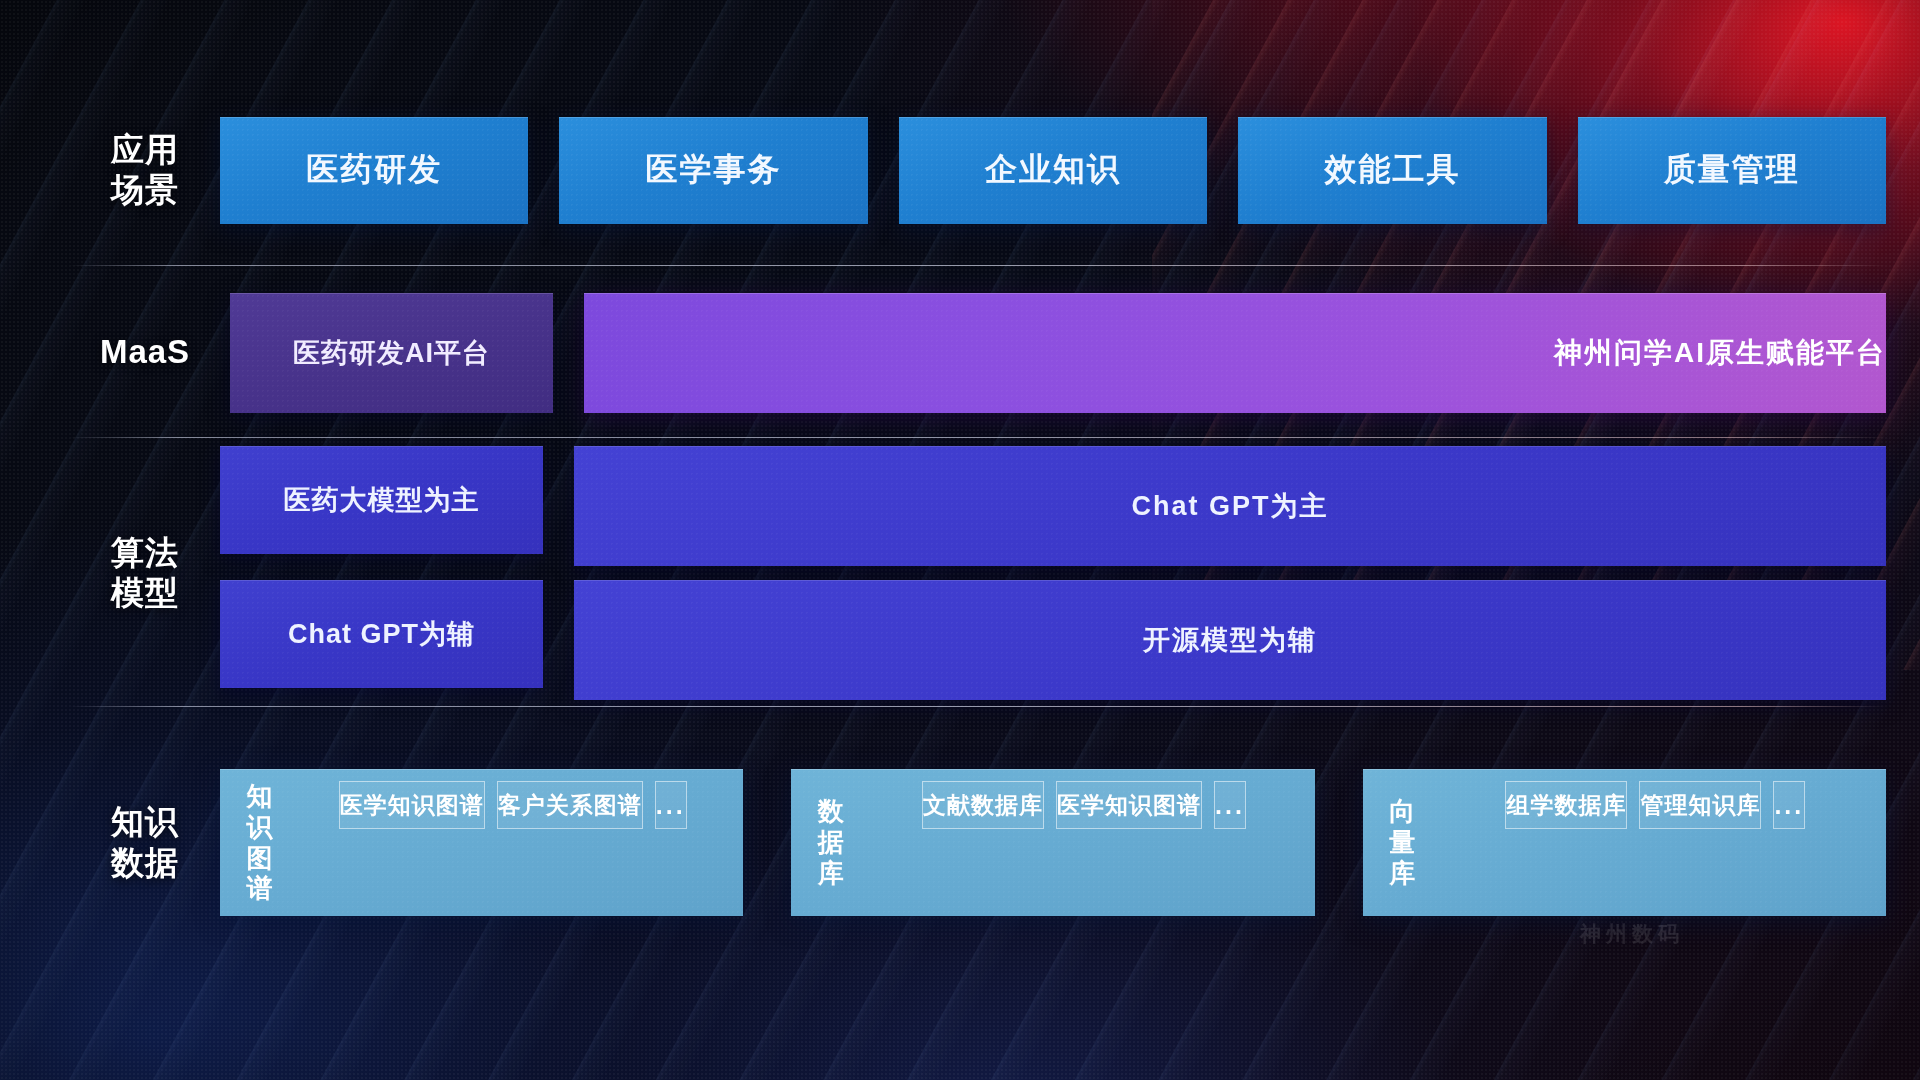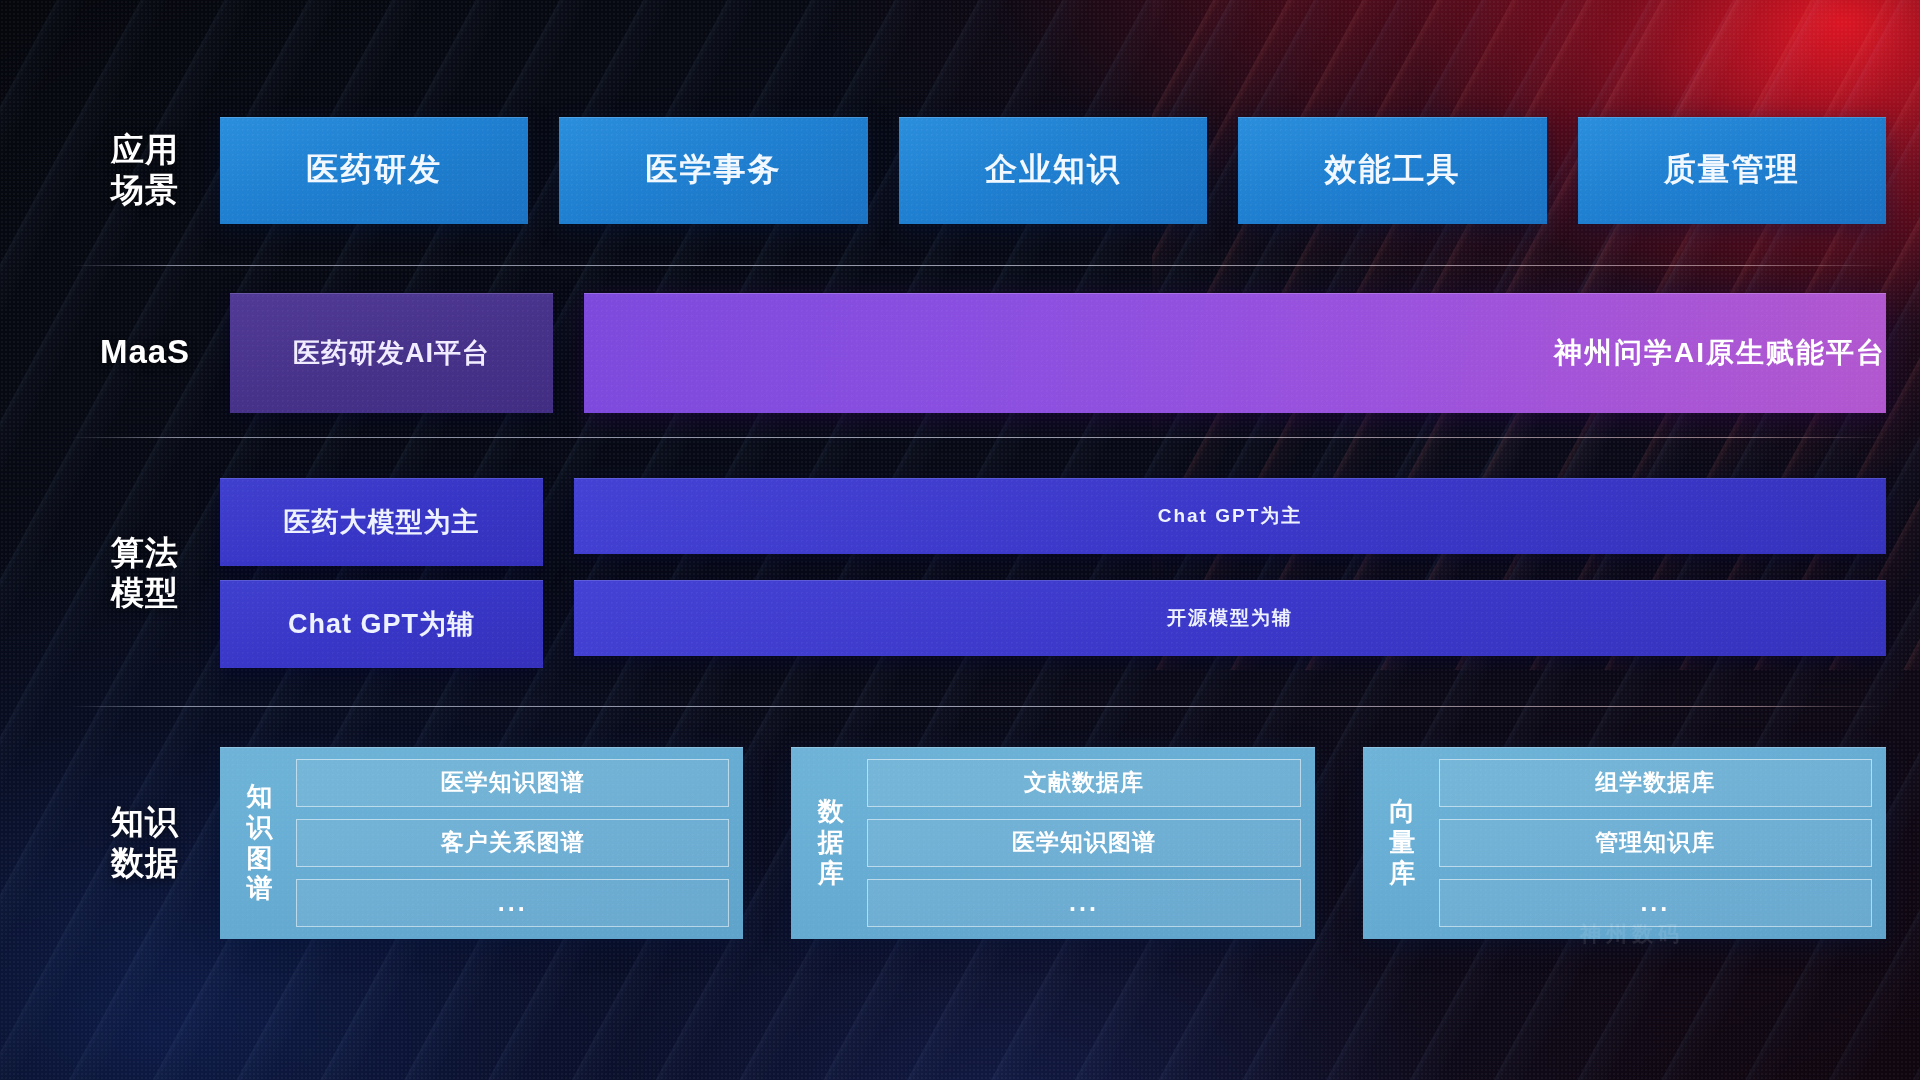--- a/index.html
+++ b/index.html
@@ -151,35 +151,35 @@
     background-size:5px 5px;
     opacity:.4; pointer-events:none;
   }
 
   
   #row-algo { top:462px; left:70px; right:34px; height:222px; }
   #row-algo .row-body { flex-direction:column; gap:14px; }
   .algo-line { display:flex; gap:31px; }
   .algo-left {
     flex:0 0 323px;
-    height:88px;
+    height:108px;
     display:flex; align-items:center; justify-content:center;
     background:linear-gradient(160deg, #4040cf 0%, #3836c6 50%, #3531bd 100%);
     color:#eef2ff;
     font-size:27px; font-weight:700; letter-spacing:1px;
     box-shadow:0 5px 20px rgba(0,0,50,.45), inset 0 1px 0 rgba(255,255,255,.15);
     position:relative;
   }
   .algo-right {
     flex:1;
-    height:76px;
+    height:120px;
     display:flex; align-items:center; justify-content:center;
     background:linear-gradient(160deg, #4442d4 0%, #3b38c9 52%, #3633bf 100%);
     color:#eef2ff;
-    font-size:19px; font-weight:700; letter-spacing:2px;
+    font-size:27px; font-weight:700; letter-spacing:2px;
     box-shadow:0 5px 20px rgba(0,0,50,.45), inset 0 1px 0 rgba(255,255,255,.15);
     position:relative;
   }
   .algo-left::after, .algo-right::after {
     content:"";
     position:absolute; inset:0;
     background-image:radial-gradient(rgba(255,255,255,.085) 1px, transparent 1px);
     background-size:5px 5px;
     opacity:.4; pointer-events:none;
   }
@@ -210,21 +210,21 @@
     color:#ffffff;
     font-size:26px; font-weight:700;
     line-height:1.18;
     letter-spacing:1px;
     text-align:center;
     white-space:pre-line;
     position:relative; z-index:2;
   }
   .know-items {
     flex:1;
-    display:flex; flex-direction:column;
+    display:flex; flex-direction:row;
     justify-content:center;
     gap:12px;
     position:relative; z-index:2;
   }
   .know-item {
     height:48px;
     display:flex; align-items:center; justify-content:center;
     border:1px solid rgba(255,255,255,.52);
     background:rgba(255,255,255,.065);
     color:#ffffff;

